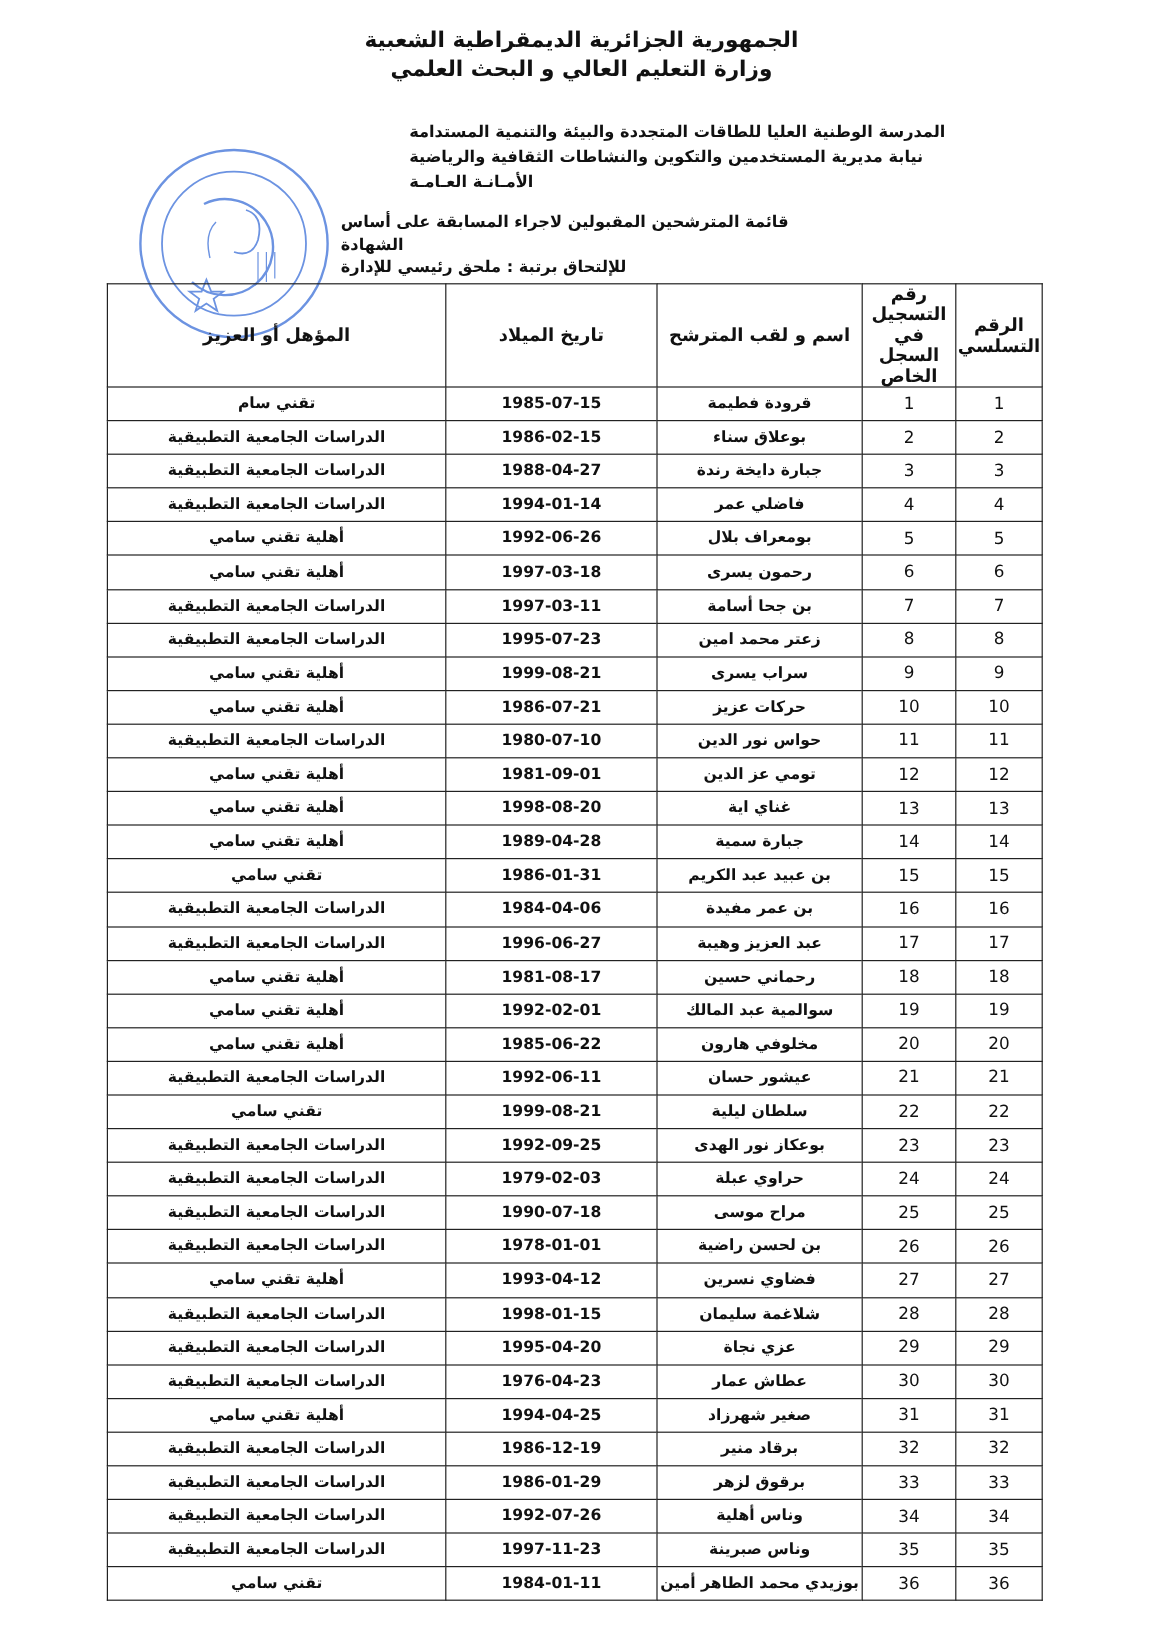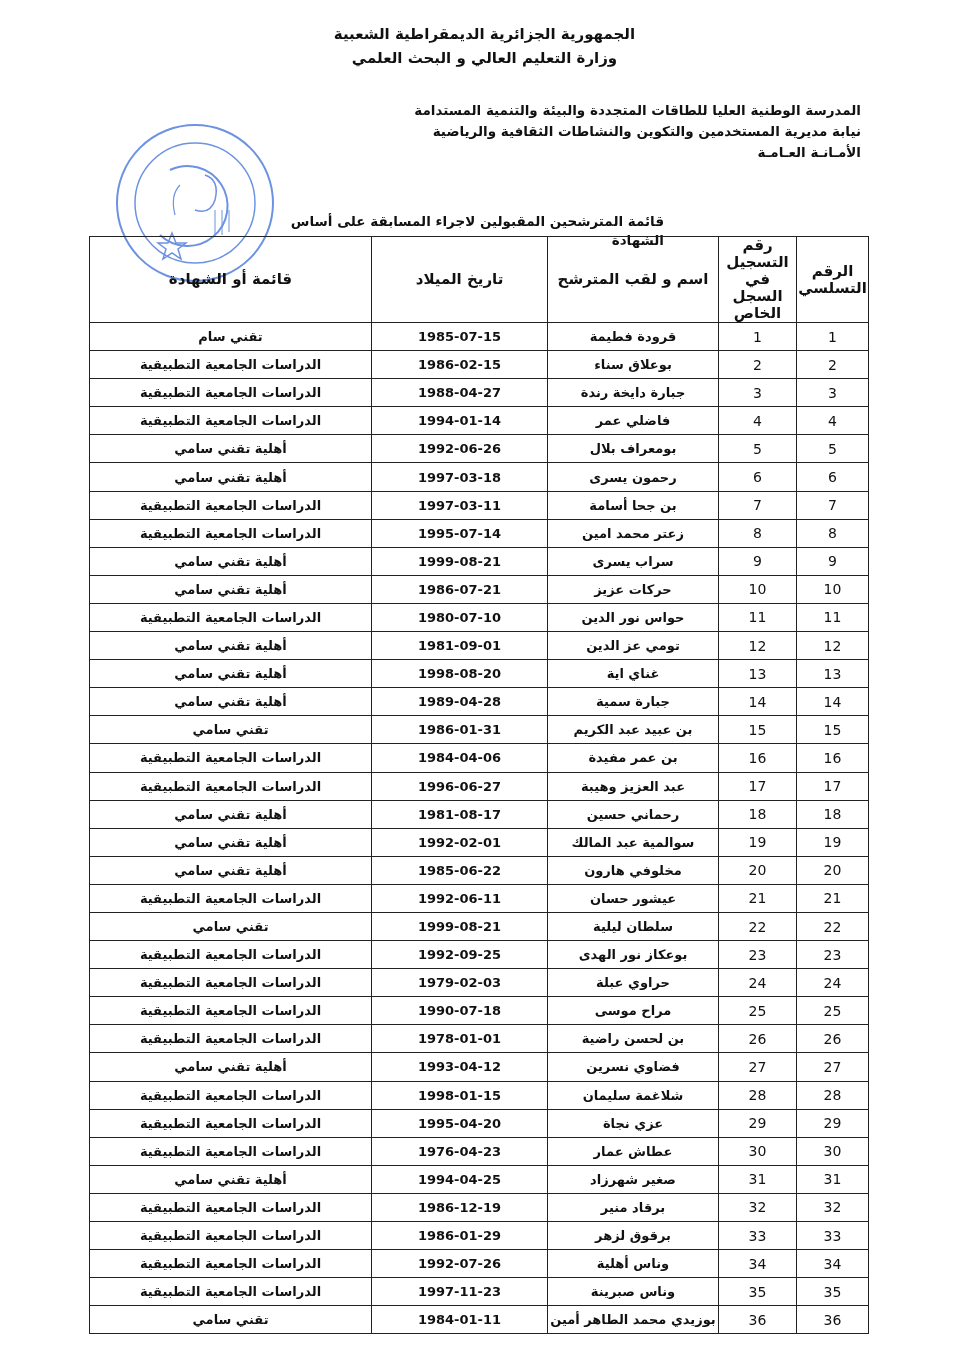--- a/index.html
+++ b/index.html
@@ -1,21 +1,21 @@
 <!DOCTYPE html>
 <html><head>
 <meta charset="utf-8">
 <style>
   html, body { margin:0; padding:0; background:#ffffff; }
   body { width:969px; height:1367px; position:relative; overflow:hidden; font-family:"DejaVu Sans", sans-serif; color:#111; }
   .top-title { position:absolute; left:0; width:969px; top:22px; text-align:center; direction:rtl; }
-  .top-title div { font-weight:bold; font-size:15px; line-height:24px; }
+  .top-title div { font-weight:bold; font-size:18px; line-height:24px; }
   .top-title .l1 { padding-left:0px; }
-  .org { position:absolute; right:108px; top:100px; direction:rtl; text-align:right; font-weight:bold; font-size:13.5px; line-height:21px; width:520px; }
-  .list-title { position:absolute; right:305px; top:176px; direction:rtl; text-align:right; font-weight:bold; font-size:13.5px; line-height:19px; width:380px;margin-top:36px; }
+  .org { position:absolute; right:108px; top:100px; direction:rtl; text-align:left; font-weight:bold; font-size:13.5px; line-height:21px; width:520px; }
+  .list-title { position:absolute; right:305px; top:176px; direction:rtl; text-align:left; font-weight:bold; font-size:13.5px; line-height:19px; width:380px; }
   .stamp { position:absolute; left:110px; top:115px; width:170px; height:180px; pointer-events:none; opacity:0.75; }
   table.main { position:absolute; left:89px; top:236px; width:779px; border-collapse:collapse; direction:rtl; table-layout:fixed; }
   table.main th, table.main td { border:1.5px solid #222; text-align:center; font-size:13px; padding:0; }
   table.main th { height:69px; font-weight:bold; font-size:15px; line-height:17px; }
   table.main td { height:27.1px; font-weight:bold; }
   table.main td.num { font-weight:normal; font-size:14px; }
   .col-seq { width:72px; } .col-reg { width:78px; } .col-name { width:171px; } .col-dob { width:176px; } .col-qual { width:282px; }
 </style>
 </head>
 <body>
@@ -26,20 +26,21 @@
 </div>
 
 <div class="org">
   <div>المدرسة الوطنية العليا للطاقات المتجددة والبيئة والتنمية المستدامة</div>
   <div>نيابة مديرية المستخدمين والتكوين والنشاطات الثقافية والرياضية</div>
   <div>الأمـانـة العـامـة</div>
 </div>
 
 <div class="list-title">
   <div>قائمة المترشحين المقبولين لاجراء المسابقة  على أساس  الشهادة</div>
+  <div>للإلتحاق برتبة : ملحق رئيسي للإدارة</div>
 </div>
 
 <svg class="stamp" viewBox="0 0 170 180">
   <circle cx="85" cy="88" r="78" fill="none" stroke="#3b6fd8" stroke-width="2"></circle>
   <circle cx="85" cy="88" r="60" fill="none" stroke="#3b6fd8" stroke-width="1.5"></circle>
   <path d="M50 120 A40 40 0 1 0 60 55" fill="none" stroke="#3b6fd8" stroke-width="2"></path>
   <polygon points="62,118 66,128 76,128 68,134 71,144 62,138 53,144 56,134 48,128 58,128" fill="none" stroke="#3b6fd8" stroke-width="1.5"></polygon>
   <path d="M95 60 q15 5 10 25 q-5 15 -20 10" fill="none" stroke="#3b6fd8" stroke-width="1.5"></path>
   <path d="M70 70 q-10 10 -5 30" fill="none" stroke="#3b6fd8" stroke-width="1.2"></path>
   <path d="M105 95 l0 25 M112 95 l0 25 M119 95 l0 22" stroke="#3b6fd8" stroke-width="1"></path>
@@ -52,21 +53,21 @@
       <col class="col-name">
       <col class="col-dob">
       <col class="col-qual">
   </colgroup>
   <thead>
     <tr>
       <th>الرقم التسلسي</th>
       <th>رقم التسجيل في السجل الخاص</th>
       <th>اسم و لقب المترشح</th>
       <th>تاريخ الميلاد</th>
-      <th>قائمة أو الشهادة</th>
+      <th>المؤهل أو العزيز</th>
     </tr>
   </thead>
   <tbody id="tbody">
       <tr>
         <td class="num">1</td>
         <td class="num">1</td>
         <td>قرودة فطيمة</td>
         <td>1985-07-15</td>
         <td>تقني سام</td>
       </tr>
@@ -109,21 +110,21 @@
         <td class="num">7</td>
         <td class="num">7</td>
         <td>بن جحا أسامة</td>
         <td>1997-03-11</td>
         <td>الدراسات الجامعية التطبيقية</td>
       </tr>
       <tr>
         <td class="num">8</td>
         <td class="num">8</td>
         <td>زعتر محمد امين</td>
-        <td>1995-07-14</td>
+        <td>1995-07-23</td>
         <td>الدراسات الجامعية التطبيقية</td>
       </tr>
       <tr>
         <td class="num">9</td>
         <td class="num">9</td>
         <td>سراب يسرى</td>
         <td>1999-08-21</td>
         <td>أهلية تقني سامي</td>
       </tr>
       <tr>

